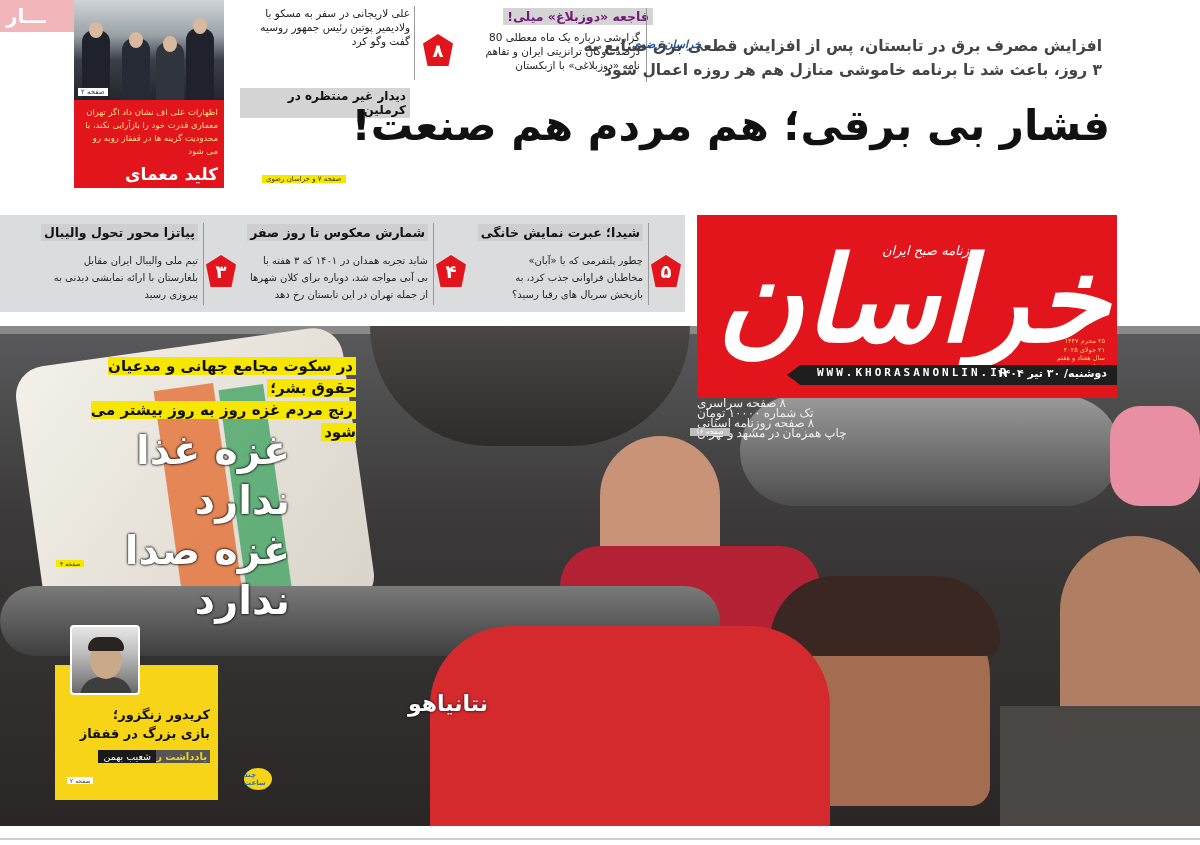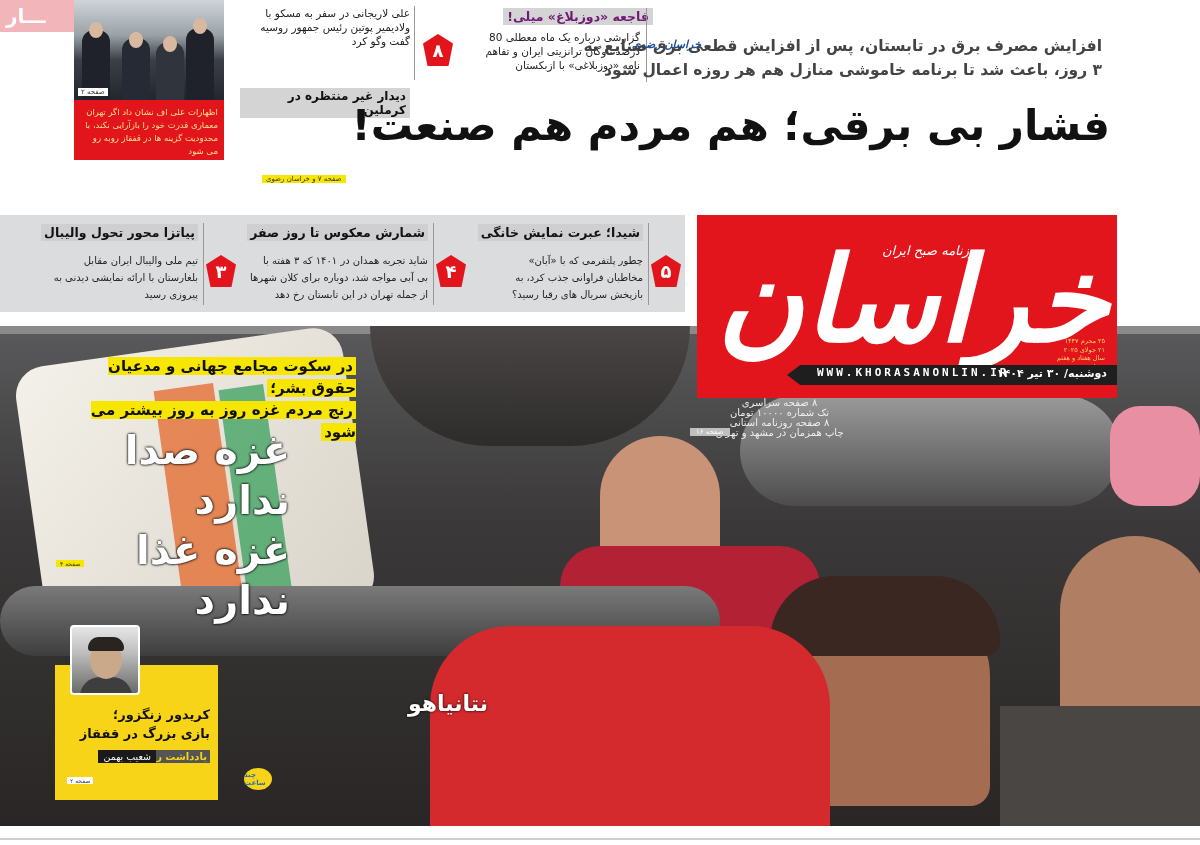--- a/index.html
+++ b/index.html
@@ -9,21 +9,21 @@
   .abs { position: absolute; }
 
   
   .watermark { left: 0; top: 0; width: 80px; height: 32px; background: rgba(230,120,130,0.55); color: #fff; font-size: 20px; font-weight: bold; line-height: 32px; padding-left: 6px; direction: rtl; text-align: left; }
 
   
   .feature-photo { left: 74px; top: 0; width: 150px; height: 100px; background: linear-gradient(180deg, #cfd4d8 0%, #9aa2a8 35%, #3b3f47 60%, #23262d 100%); overflow: hidden; }
   .feature-photo .fig { position: absolute; bottom: 0; width: 28px; border-radius: 12px 12px 0 0; background: #1f222a; }
   .feature-photo .head { position: absolute; width: 14px; height: 16px; border-radius: 50%; background: #d8b9a0; }
   .feature-page-tag { position: absolute; left: 4px; bottom: 4px; background: #fff; color: #333; font-size: 7px; padding: 0 3px; }
-  .feature-box { left: 74px; top: 100px; width: 150px; height: 60px; background: #e3151c; color: #fff; padding: 6px 6px; }
+  .feature-box { left: 74px; top: 100px; width: 150px; height: 88px; background: #e3151c; color: #fff; padding: 6px 6px; }
   .feature-box .lead { font-size: 8.5px; line-height: 13px; color: #ffe08a; }
   .feature-box .title { font-size: 17px; font-weight: bold; line-height: 24px; margin-top: 4px; }
 
   
   .item8 { left: 240px; top: 4px; width: 215px; height: 78px; }
   .item8 .body { position: absolute; right: 45px; top: 2px; width: 165px; font-size: 10.5px; line-height: 14px; color: #222; }
   .item8 .head { position: absolute; right: 45px; top: 57px; background: #d4d4d4; font-size: 12px; font-weight: bold; padding: 1px 4px; color: #111; margin-top: 27px; }
   .item8 .rule { position: absolute; right: 40px; top: 2px; width: 1px; height: 74px; background: #999; }
 
   .badge { width: 30px; height: 32px; background: #e3151c; color: #fff; font-weight: bold; font-size: 18px; display: flex; align-items: center; justify-content: center; clip-path: polygon(50% 0%, 100% 30%, 85% 100%, 15% 100%, 0% 30%); }
@@ -51,21 +51,21 @@
 
   
   .masthead { left: 697px; top: 215px; width: 420px; height: 183px; background: #e3151c; overflow: hidden; }
   .masthead .logo-text { position: absolute; left: 20px; top: 10px; font-family: "DejaVu Serif", serif; font-size: 118px; font-weight: bold; color: #fff; line-height: 150px; font-style: italic; letter-spacing: 4px; direction: rtl; }
   .masthead .tagline { position: absolute; left: 185px; top: 28px; font-size: 13px; color: #fff; font-style: italic; direction: rtl; }
   .masthead .meta { position: absolute; right: 12px; top: 122px; font-size: 6.5px; line-height: 8.5px; color: #ffd166; text-align: right; direction: rtl; }
   .masthead .bar { position: absolute; left: 90px; right: 0; top: 150px; height: 20px; background: #1e1e1e; clip-path: polygon(4% 0, 100% 0, 100% 100%, 4% 100%, 0 50%); }
   .masthead .url { position: absolute; left: 120px; top: 151px; font-size: 11px; color: #fff; letter-spacing: 3px; font-weight: bold; font-family: "DejaVu Sans Mono", monospace; }
   .masthead .date { position: absolute; right: 10px; top: 152px; font-size: 11px; color: #fff; font-weight: bold; direction: rtl; }
 
-  .mast-info { left: 697px; top: 398px; width: 165px; font-size: 10px; line-height: 10px; color: #eee; direction: rtl; text-align: center; }
+  .mast-info { left: 697px; top: 398px; width: 165px; font-size: 12px; line-height: 10px; color: #eee; direction: rtl; text-align: left; font-family: Liberation Serif, serif; }
   .mast-pages { left: 690px; top: 428px; background: #bfbfbf; color: #fff; font-size: 7px; padding: 0 6px; }
 
   
   .photo { left: 0; top: 326px; width: 1200px; height: 500px; overflow: hidden; background: linear-gradient(180deg, #5a5a5c 0%, #3a3838 40%, #2a2626 100%); z-index: 0; }
   .photo .shape { position: absolute; }
   .above { z-index: 2; }
 
   .gaza-lead { left: 64px; top: 355px; font-size: 15px; font-weight: bold; line-height: 22px; color: #111; direction: rtl; text-align: right; width: 292px; }
   .gaza-lead span { background: #f7e600; padding: 0 3px; }
   .gaza-title { left: 50px; top: 425px; width: 240px; font-size: 40px; font-weight: 900; line-height: 50px; color: #fff; direction: rtl; text-align: right; text-shadow: 0 0 3px #000, 0 0 2px #000; }
@@ -196,22 +196,22 @@
   <div>۸ صفحه روزنامه استانی</div>
   <div>چاپ همزمان در مشهد و تهران</div>
 </div>
 <div class="abs mast-pages above">۱۶ صفحه</div>
 
 <div class="abs gaza-lead above">
   <span>در سکوت مجامع جهانی و مدعیان حقوق بشر؛</span><br>
   <span>رنج مردم غزه روز به روز بیشتر می شود</span>
 </div>
 <div class="abs gaza-title above">
+  <div>غزه غذا ندارد</div>
   <div>غزه صدا ندارد</div>
-  <div>غزه غذا ندارد</div>
 </div>
 <div class="abs gaza-page above">صفحه ۴</div>
 
 <div class="abs opinion above">
   <div class="title">
     <div>کریدور زنگزور؛</div>
     <div>بازی بزرگ در قفقاز</div>
   </div>
   <div class="tag">یادداشت روز</div>
   <div class="author">شعیب بهمن</div>

